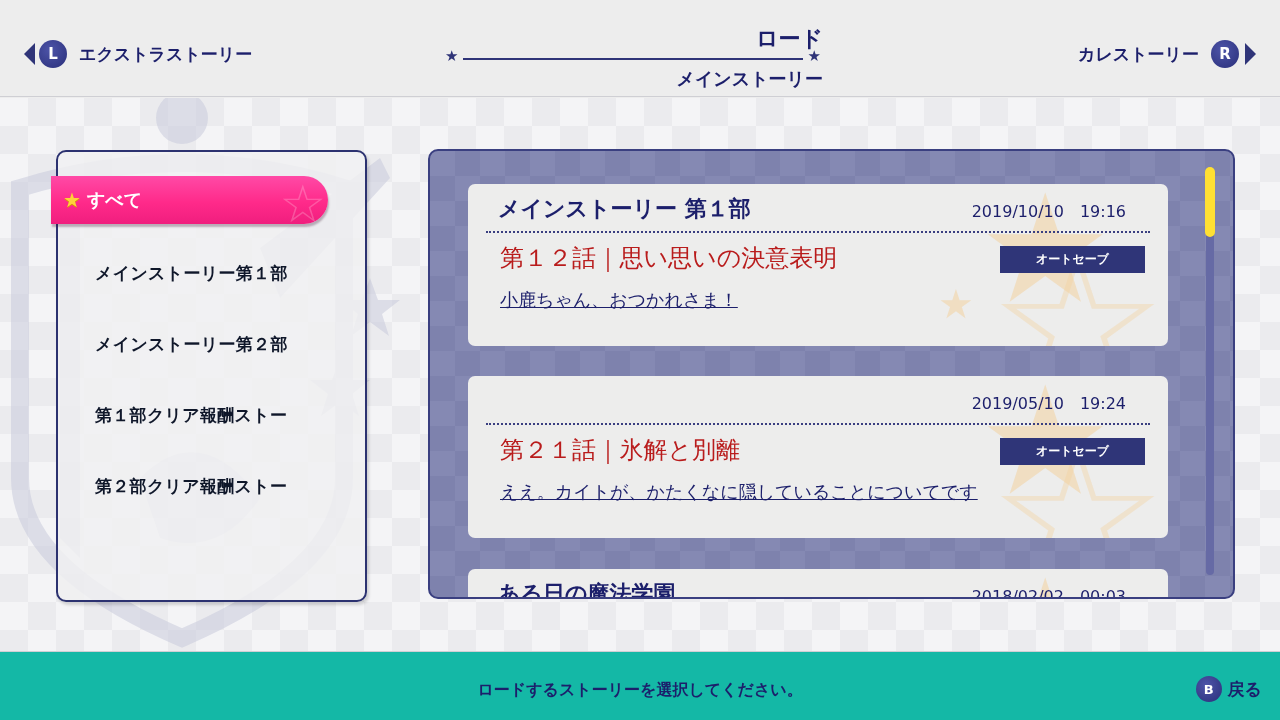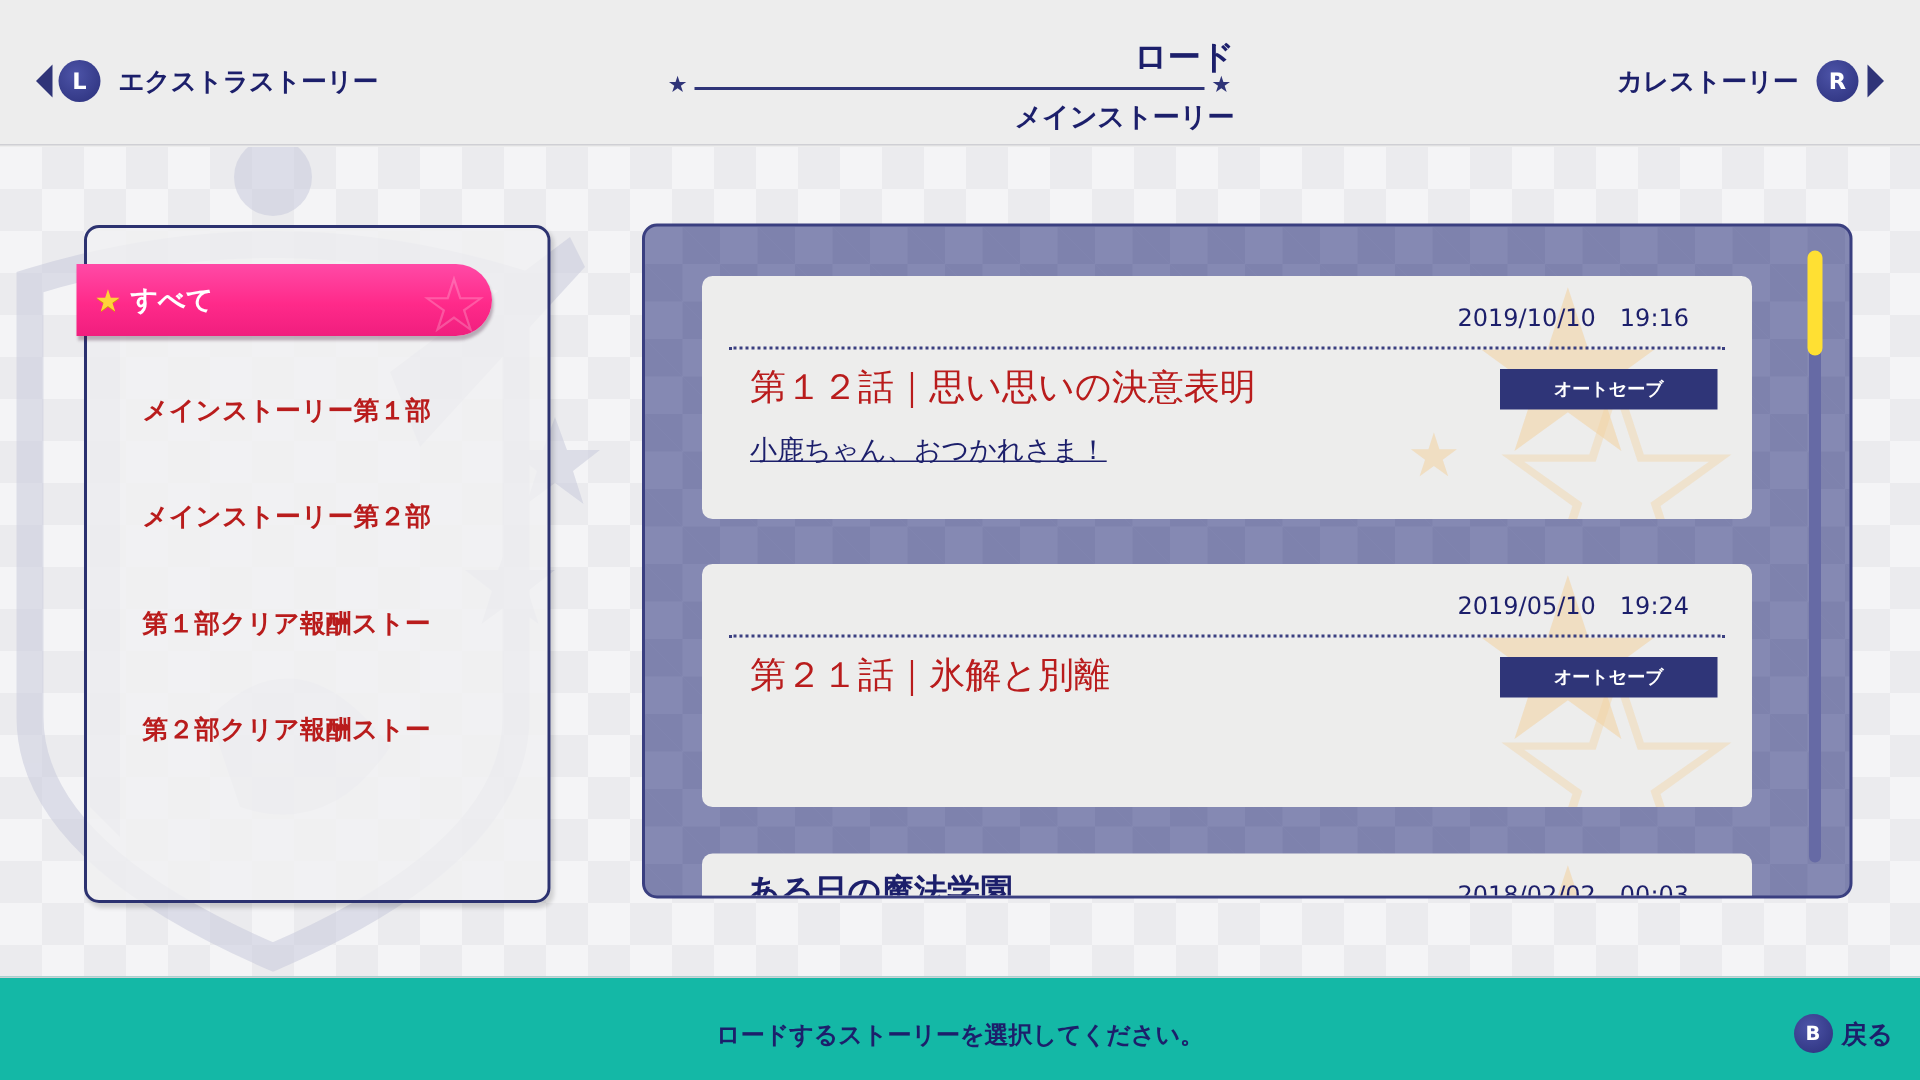--- a/index.html
+++ b/index.html
@@ -73,21 +73,21 @@
     position: absolute; left: 51px; top: 176px; width: 277px; height: 48px;
     background: linear-gradient(#ff4aa6, #ff2a8a 55%, #f01e7e);
     border-radius: 0 26px 26px 0; z-index: 3;
     display: flex; align-items: center; padding-left: 12px;
     box-shadow: 1px 3px 2px rgba(60,20,50,0.3);
     color: #fff; font-size: 18px; font-weight: bold; overflow: hidden;
   }
   .cat-active .ico-star { color: #ffd23a; font-size: 20px; margin-right: 6px; text-shadow: 0 1px 0 #d49a00; }
   .cat-active .deco-star { position: absolute; right: 2px; top: -2px; font-size: 52px; color: rgba(255,255,255,0.22); }
   .cat-item {
-    position: absolute; left: 95px; font-size: 17px; font-weight: bold; color: #b91c1c; z-index: 3;
+    position: absolute; left: 95px; font-size: 17px; font-weight: bold; color: #0f172a; z-index: 3;
     letter-spacing: 0.3px;
   }
 
   
   .list-panel {
     position: absolute; left: 428px; top: 149px; width: 807px; height: 450px;
     background-color: #8589b3;
     background-image:
       linear-gradient(45deg, #7e82ad 25%, transparent 25%, transparent 75%, #7e82ad 75%),
       linear-gradient(45deg, #7e82ad 25%, transparent 25%, transparent 75%, #7e82ad 75%);
@@ -180,34 +180,36 @@
 <div class="cat-item" style="top:333px">メインストーリー第２部</div>
 <div class="cat-item" style="top:404px">第１部クリア報酬ストー</div>
 <div class="cat-item" style="top:475px">第２部クリア報酬ストー</div>
 
 <div class="list-panel">
 
   <div class="save-card" style="top:33px">
     <span class="bg-star" style="left:510px; top:-10px; font-size:150px;">★</span>
     <span class="bg-star" style="left:520px; top:40px; font-size:200px; color:rgba(243,210,160,0.4);">☆</span>
     <span class="bg-star" style="left:470px; top:100px; font-size:40px;">★</span>
+    <div class="card-title">メインストーリー 第１部</div>
     <div class="card-date">2019/10/10　19:16</div>
     <div class="card-rule"></div>
     <div class="card-episode">第１２話｜思い思いの決意表明</div>
     <div class="card-badge">オートセーブ</div>
     <div class="card-quote">小鹿ちゃん、おつかれさま！</div>
   </div>
 
   <div class="save-card" style="top:225px">
     <span class="bg-star" style="left:510px; top:-10px; font-size:150px;">★</span>
     <span class="bg-star" style="left:520px; top:40px; font-size:200px; color:rgba(243,210,160,0.4);">☆</span>
     <div class="card-date">2019/05/10　19:24</div>
     <div class="card-rule"></div>
     <div class="card-episode">第２１話｜氷解と別離</div>
     <div class="card-badge">オートセーブ</div>
+    <div class="card-quote">ええ。カイトが、かたくなに隠していることについてです</div>
   </div>
 
   <div class="save-card" style="top:418px">
     <span class="bg-star" style="left:510px; top:-10px; font-size:150px;">★</span>
     <div class="card-title">ある日の魔法学園</div>
     <div class="card-date">2018/02/02　00:03</div>
   </div>
 
   <div class="scroll-track"></div>
   <div class="scroll-thumb"></div>

